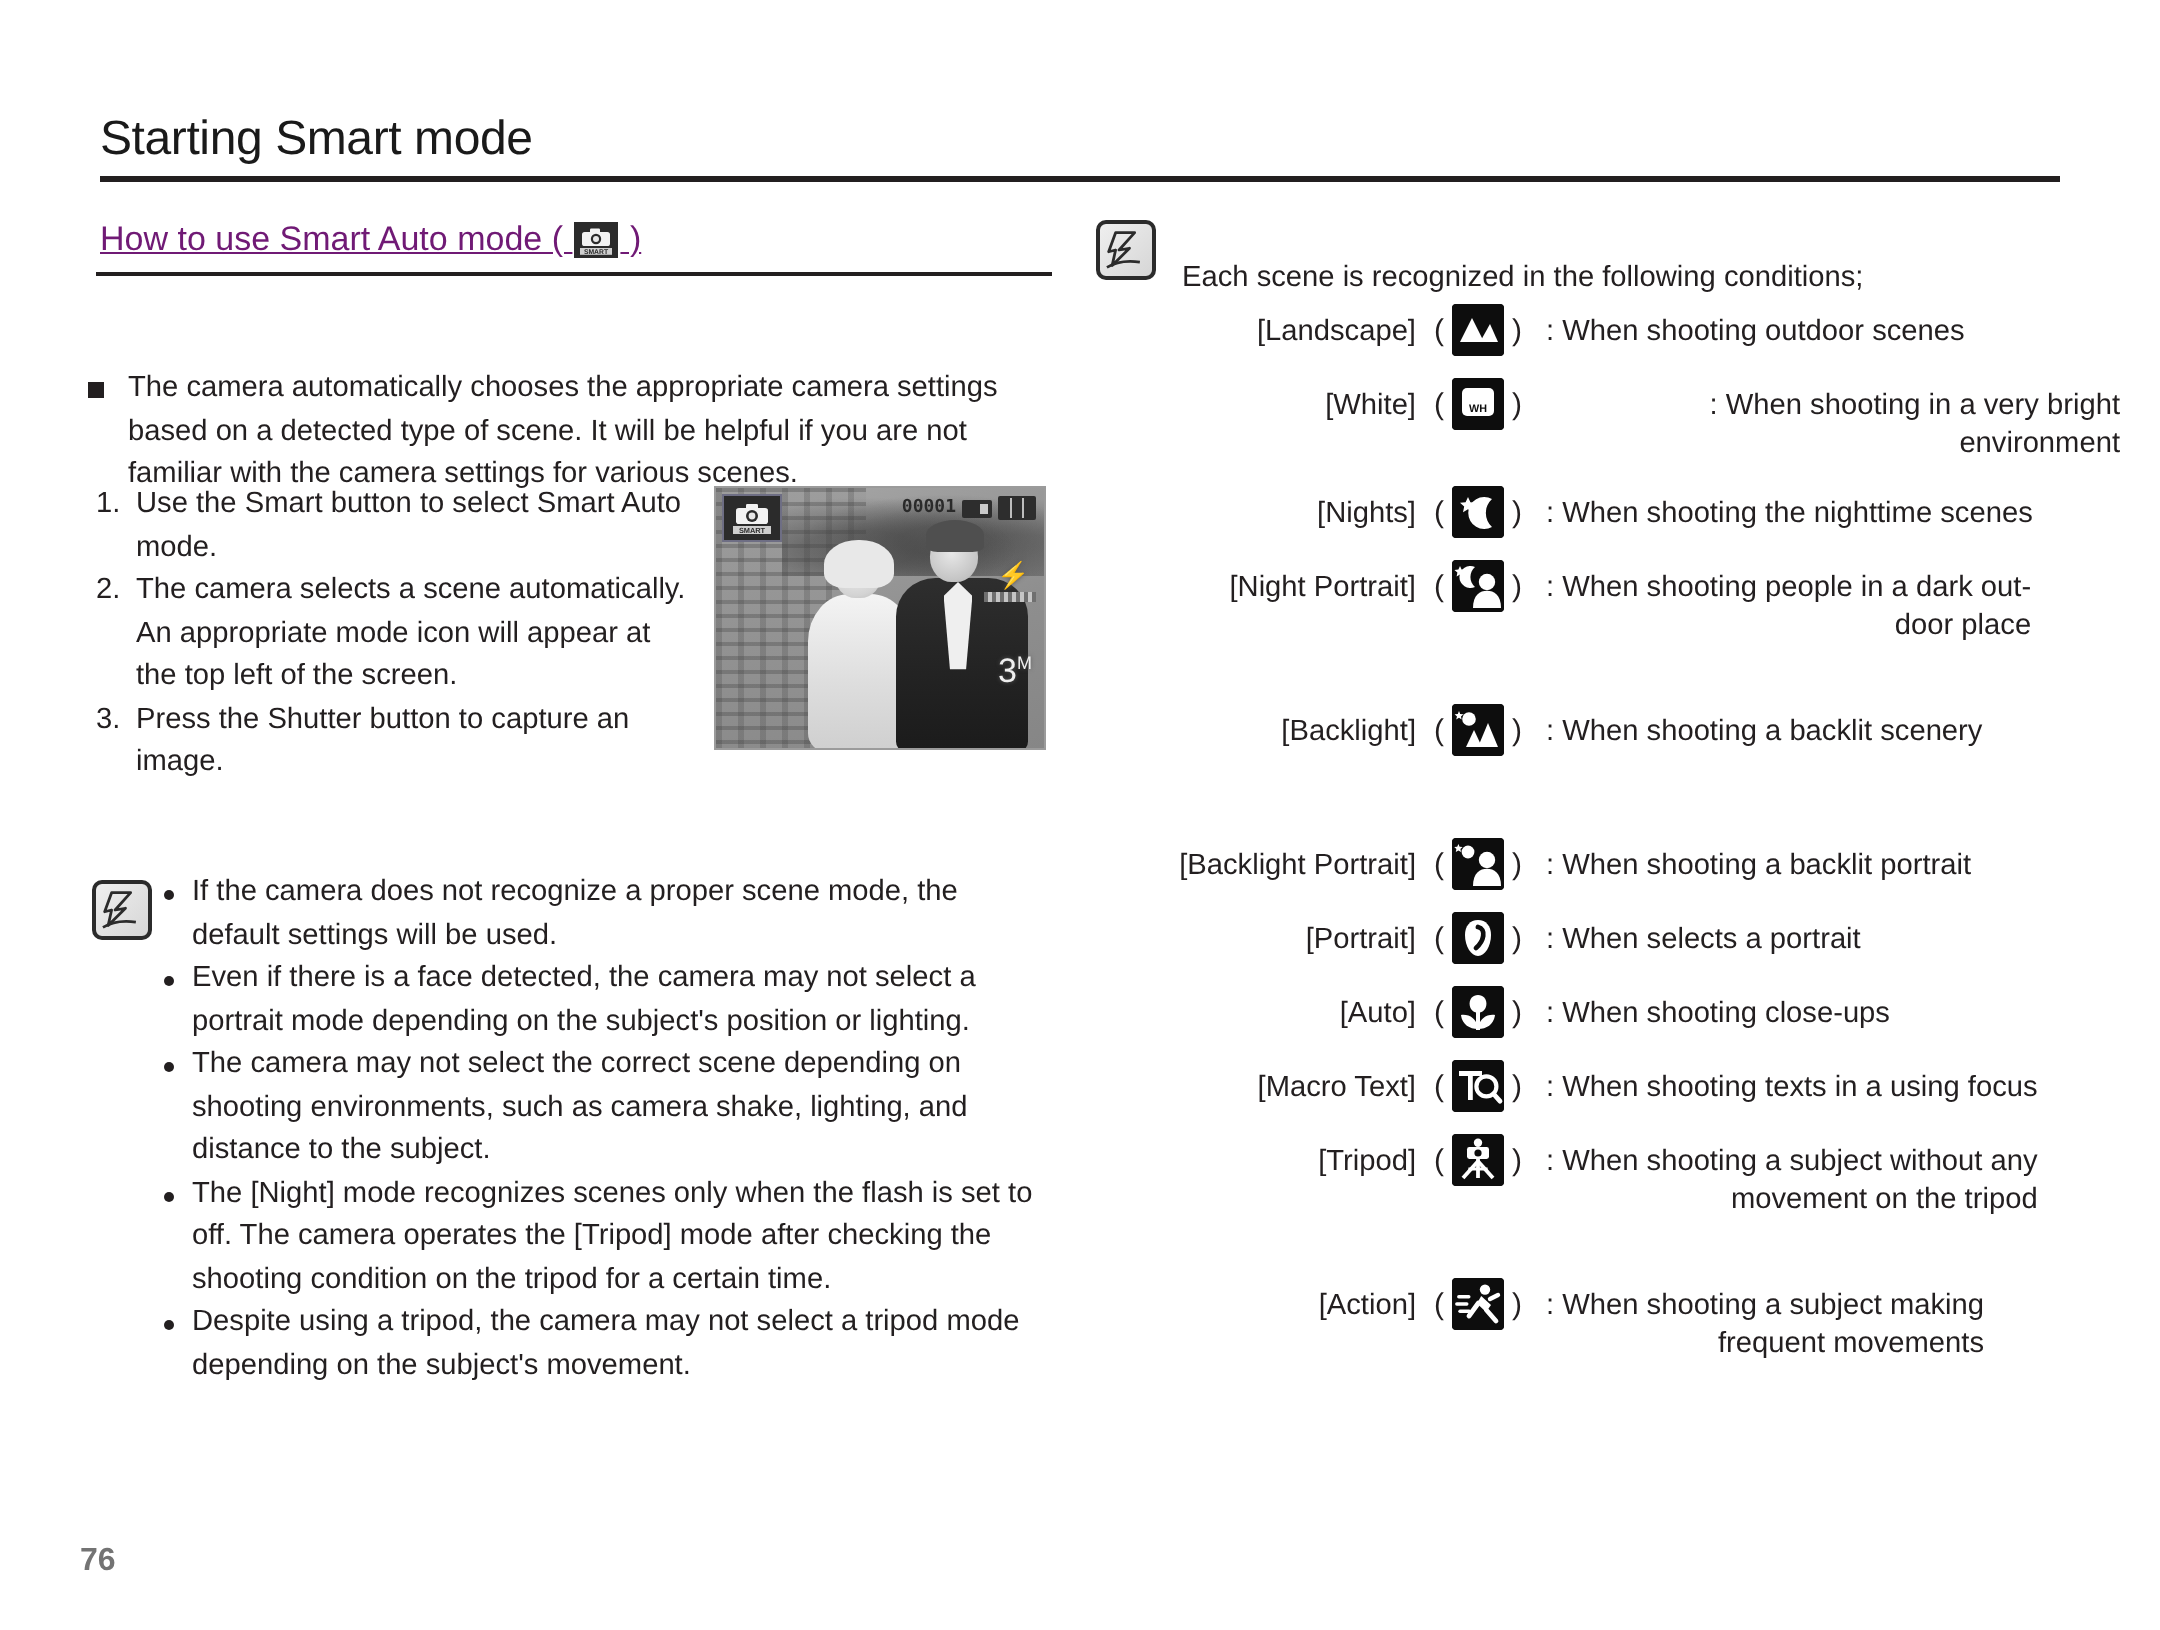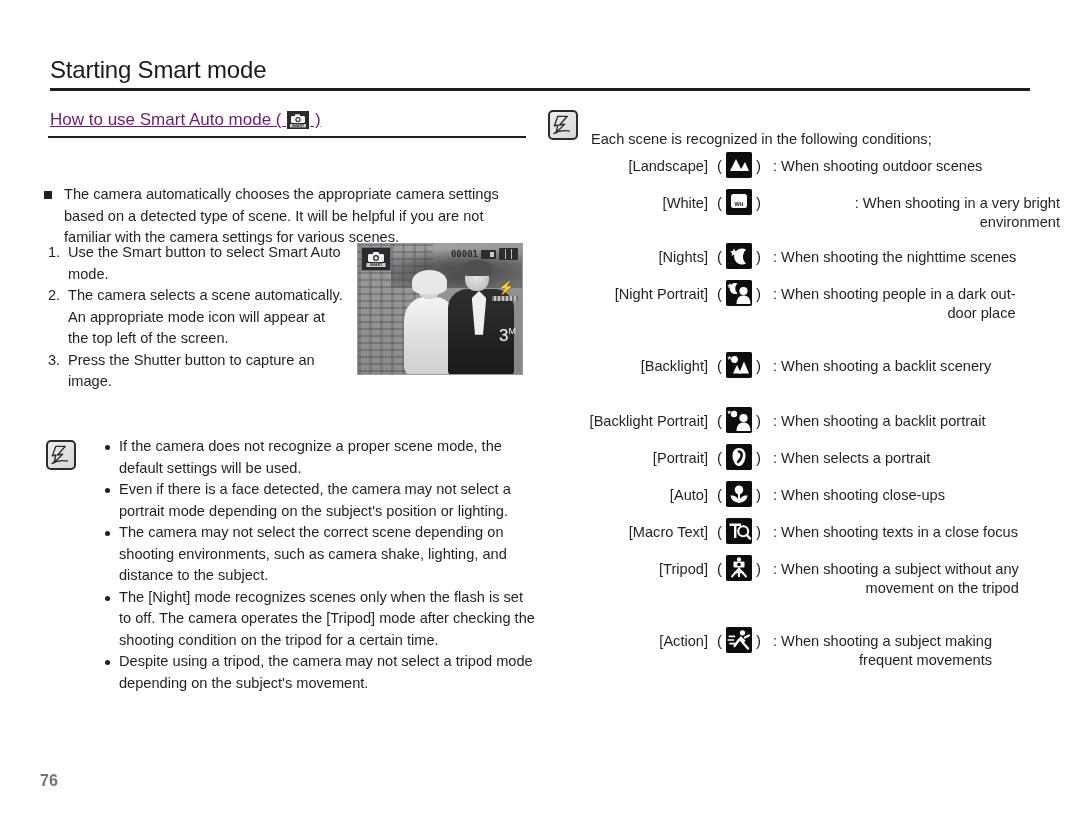--- a/index.html
+++ b/index.html
@@ -256,21 +256,21 @@
     box-sizing: border-box;
     position: relative;
     flex: 0 0 auto;
   }
   #left-note {
     position: absolute;
     left: 46px;
     top: 440px;
     width: 490px;
     display: flex;
-    gap: 27px;
+    gap: 4px;
   }
   #left-note-list {
     font-size: 14.6px;
     line-height: 21.5px;
     width: 445px;
     margin-top: -4px;
   }
   .bullet-item {
     position: relative;
     padding-left: 16px;
@@ -524,21 +524,21 @@
         <path d="M11.5 3.5 A5.5 5.5 0 1 0 11.5 13.5 A6.6 6.6 0 0 1 11.5 3.5 Z" fill="#fff"></path>
         <path d="M4 3 l.8 1.8 2 .2 -1.5 1.3 .4 2 -1.7-1.1 -1.7 1.1 .4-2 -1.5-1.3 2-.2 Z" fill="#fff"></path>
         <circle cx="17.5" cy="11" r="4.1" fill="#fff"></circle>
         <path d="M10.5 24 C10.5 17.5 14 15.4 17.5 15.4 C21 15.4 24.5 17.5 24.5 24 Z" fill="#fff"></path>
       </svg>
       <span>)</span>
     </div>
     <div class="scene-desc"><span>: When shooting people in a dark out-</span><span class="cont">door place</span></div>
   </div>
 
-  <div class="scene-row" style="margin-bottom:27px">
+  <div class="scene-row" style="margin-bottom:39px">
     <div class="scene-label">[Backlight]</div>
     <div class="scene-icon-cell">
       <span>(</span>
       <svg class="scene-icon" viewBox="0 0 26 26">
         <rect width="26" height="26" rx="2" fill="#0d0d0d"></rect>
         <circle cx="8.5" cy="7.5" r="3.4" fill="#fff"></circle>
         <path d="M3.5 3.5 l.6 1.5 1.6 .1 -1.2 1.1 .3 1.6 -1.3-.9 -1.4 .9 .4-1.6 -1.2-1.1 1.6-.1 Z" fill="#fff"></path>
         <path d="M13 21.5 L18 9.5 L23 21.5 Z" fill="#fff"></path>
         <path d="M7 21.5 L11 13 L15 21.5 Z" fill="#fff"></path>
       </svg>
@@ -598,21 +598,21 @@
     <div class="scene-icon-cell">
       <span>(</span>
       <svg class="scene-icon" viewBox="0 0 26 26">
         <rect width="26" height="26" rx="2" fill="#0d0d0d"></rect>
         <path d="M3.5 5.5 H15 V8 H10.4 V20 H8 V8 H3.5 Z" fill="#fff"></path>
         <circle cx="17.2" cy="13.2" r="5" fill="none" stroke="#fff" stroke-width="2.1"></circle>
         <path d="M20.8 17 L24 20.6" stroke="#fff" stroke-width="2.4" stroke-linecap="round"></path>
       </svg>
       <span>)</span>
     </div>
-    <div class="scene-desc"><span>: When shooting texts in a close focus</span></div>
+    <div class="scene-desc"><span>: When shooting texts in a using focus</span></div>
   </div>
 
   <div class="scene-row" style="margin-bottom:27px">
     <div class="scene-label">[Tripod]</div>
     <div class="scene-icon-cell">
       <span>(</span>
       <svg class="scene-icon" viewBox="0 0 26 26">
         <rect width="26" height="26" rx="2" fill="#0d0d0d"></rect>
         <rect x="7.5" y="6.5" width="11" height="6" rx="1.2" fill="#fff"></rect>
         <circle cx="13" cy="4.4" r="2.1" fill="#fff"></circle>

